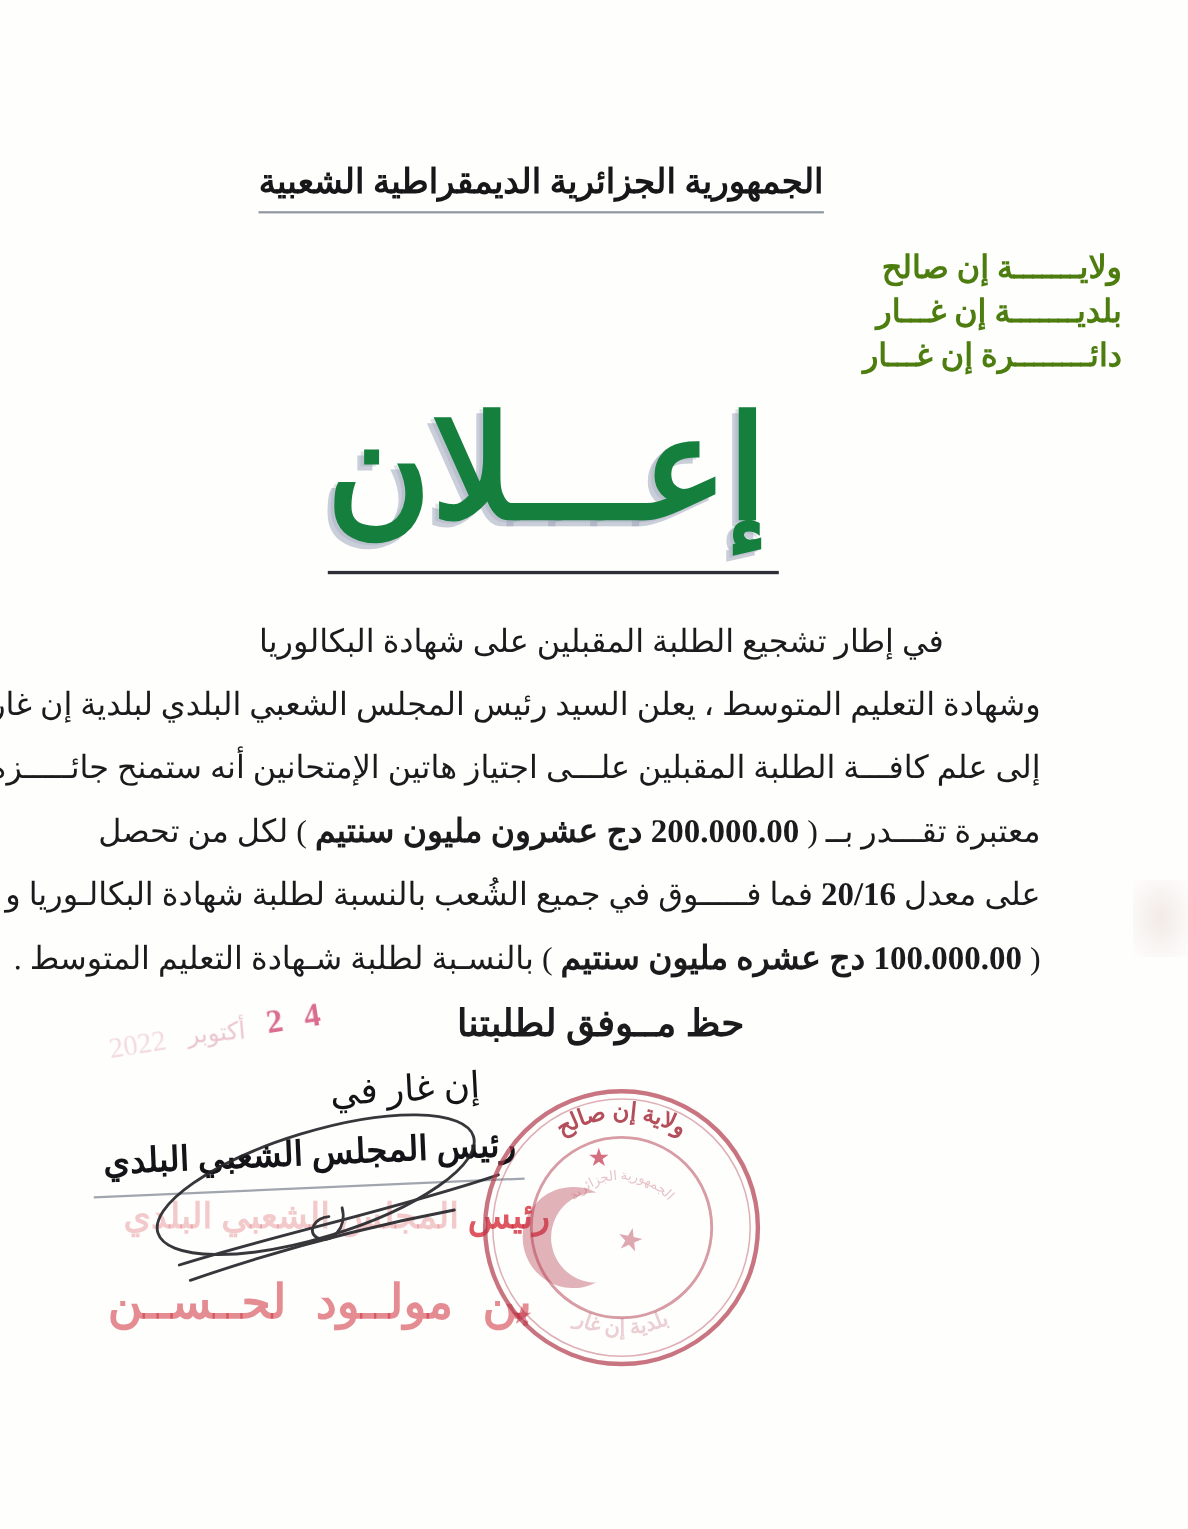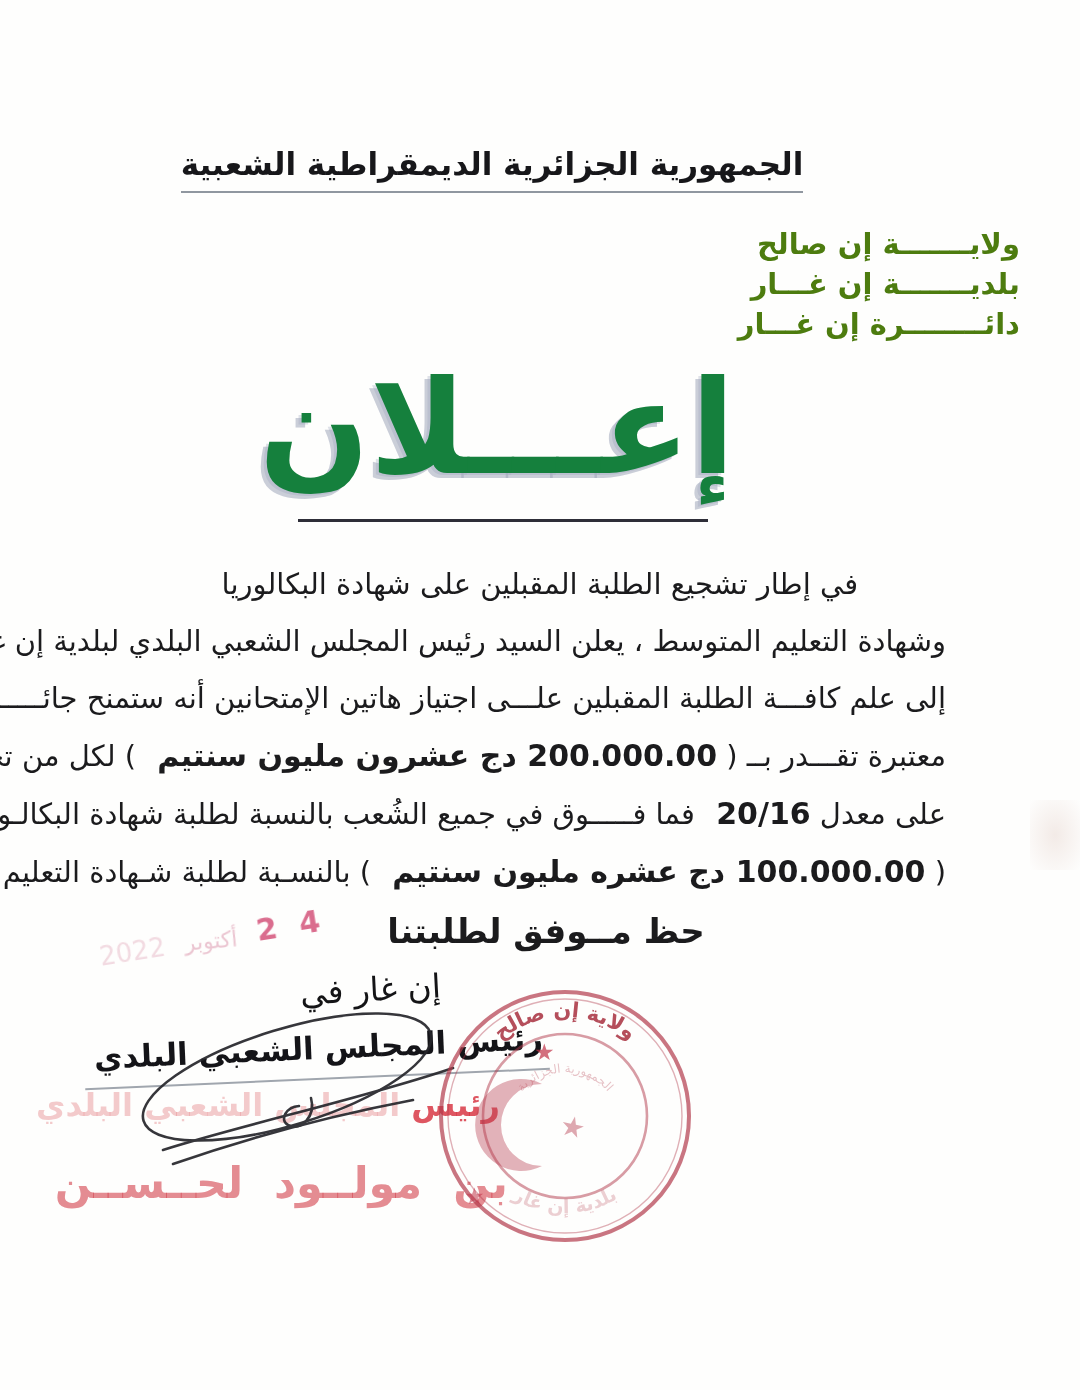--- a/index.html
+++ b/index.html
@@ -1,20 +1,20 @@
 <!DOCTYPE html>
 <html lang="ar"><head>
 <meta charset="utf-8">
 <style>
   * { margin:0; padding:0; box-sizing:border-box; }
   html,body { background:#ffffff; }
   body { font-family:"DejaVu Sans", sans-serif; }
   .page {
     position:relative; width:1080px; height:1390px;
-    background:#fefefd; overflow:hidden; color:#1c1c1e;
+    background:#fefefd; overflow:hidden; color:#1c1c1e;font-family:Liberation Serif, serif;
   }
   
   .header-wrap { position:absolute; top:146px; left:0; width:984px; text-align:center; }
   .header-text {
     display:inline-block; font-size:31px; font-weight:bold; color:#17171a;
     border-bottom:2px solid #9097a0; padding-bottom:9px; direction:rtl;
   }
   
   .authority { position:absolute; top:224px; right:60px; text-align:right; direction:rtl; }
   .authority div { font-size:29px; font-weight:bold; line-height:40px; color:#4d7c0f; white-space:nowrap; }
@@ -24,21 +24,21 @@
     display:inline-block; direction:rtl; font-size:130px; line-height:1.2; font-weight:bold;
     color:#15803d;
     text-shadow:-6px 5px 0 rgba(158,165,185,0.55), -3px 2px 0 rgba(190,196,212,0.5);
   }
   .title-underline { position:absolute; top:519px; left:298px; width:410px; height:3px; background:#2e2e38; }
   
   .body-block { position:absolute; top:556px; left:78px; width:868px; direction:rtl; text-align:right;
                 font-size:29px; line-height:57px; color:#1b1b1d; }
   .body-line { white-space:nowrap; }
   .indent { padding-right:88px; }
-  .amount { font-weight:bold; font-size:30px;margin-left:12px; }
+  .amount { font-weight:bold; font-size:30px; }
   .closing { text-align:center; font-weight:bold; font-size:34px; margin-left:68px; margin-top:2px; }
   
   .date-stamp { position:absolute; top:920px; left:98px; transform:rotate(-9deg);
                 direction:ltr; display:flex; align-items:baseline; gap:20px; color:#cf6f8d;
                 filter:blur(0.4px); }
   .date-year  { font-size:26px; opacity:0.25; }
   .date-month { font-size:22px; opacity:0.40; transform:rotate(4deg); }
   .date-day   { font-size:30px; font-weight:bold; opacity:0.85; letter-spacing:6px; color:#d4537a; }
   
   .place-line { position:absolute; top:970px; left:300px; font-size:33px; color:#141416;

